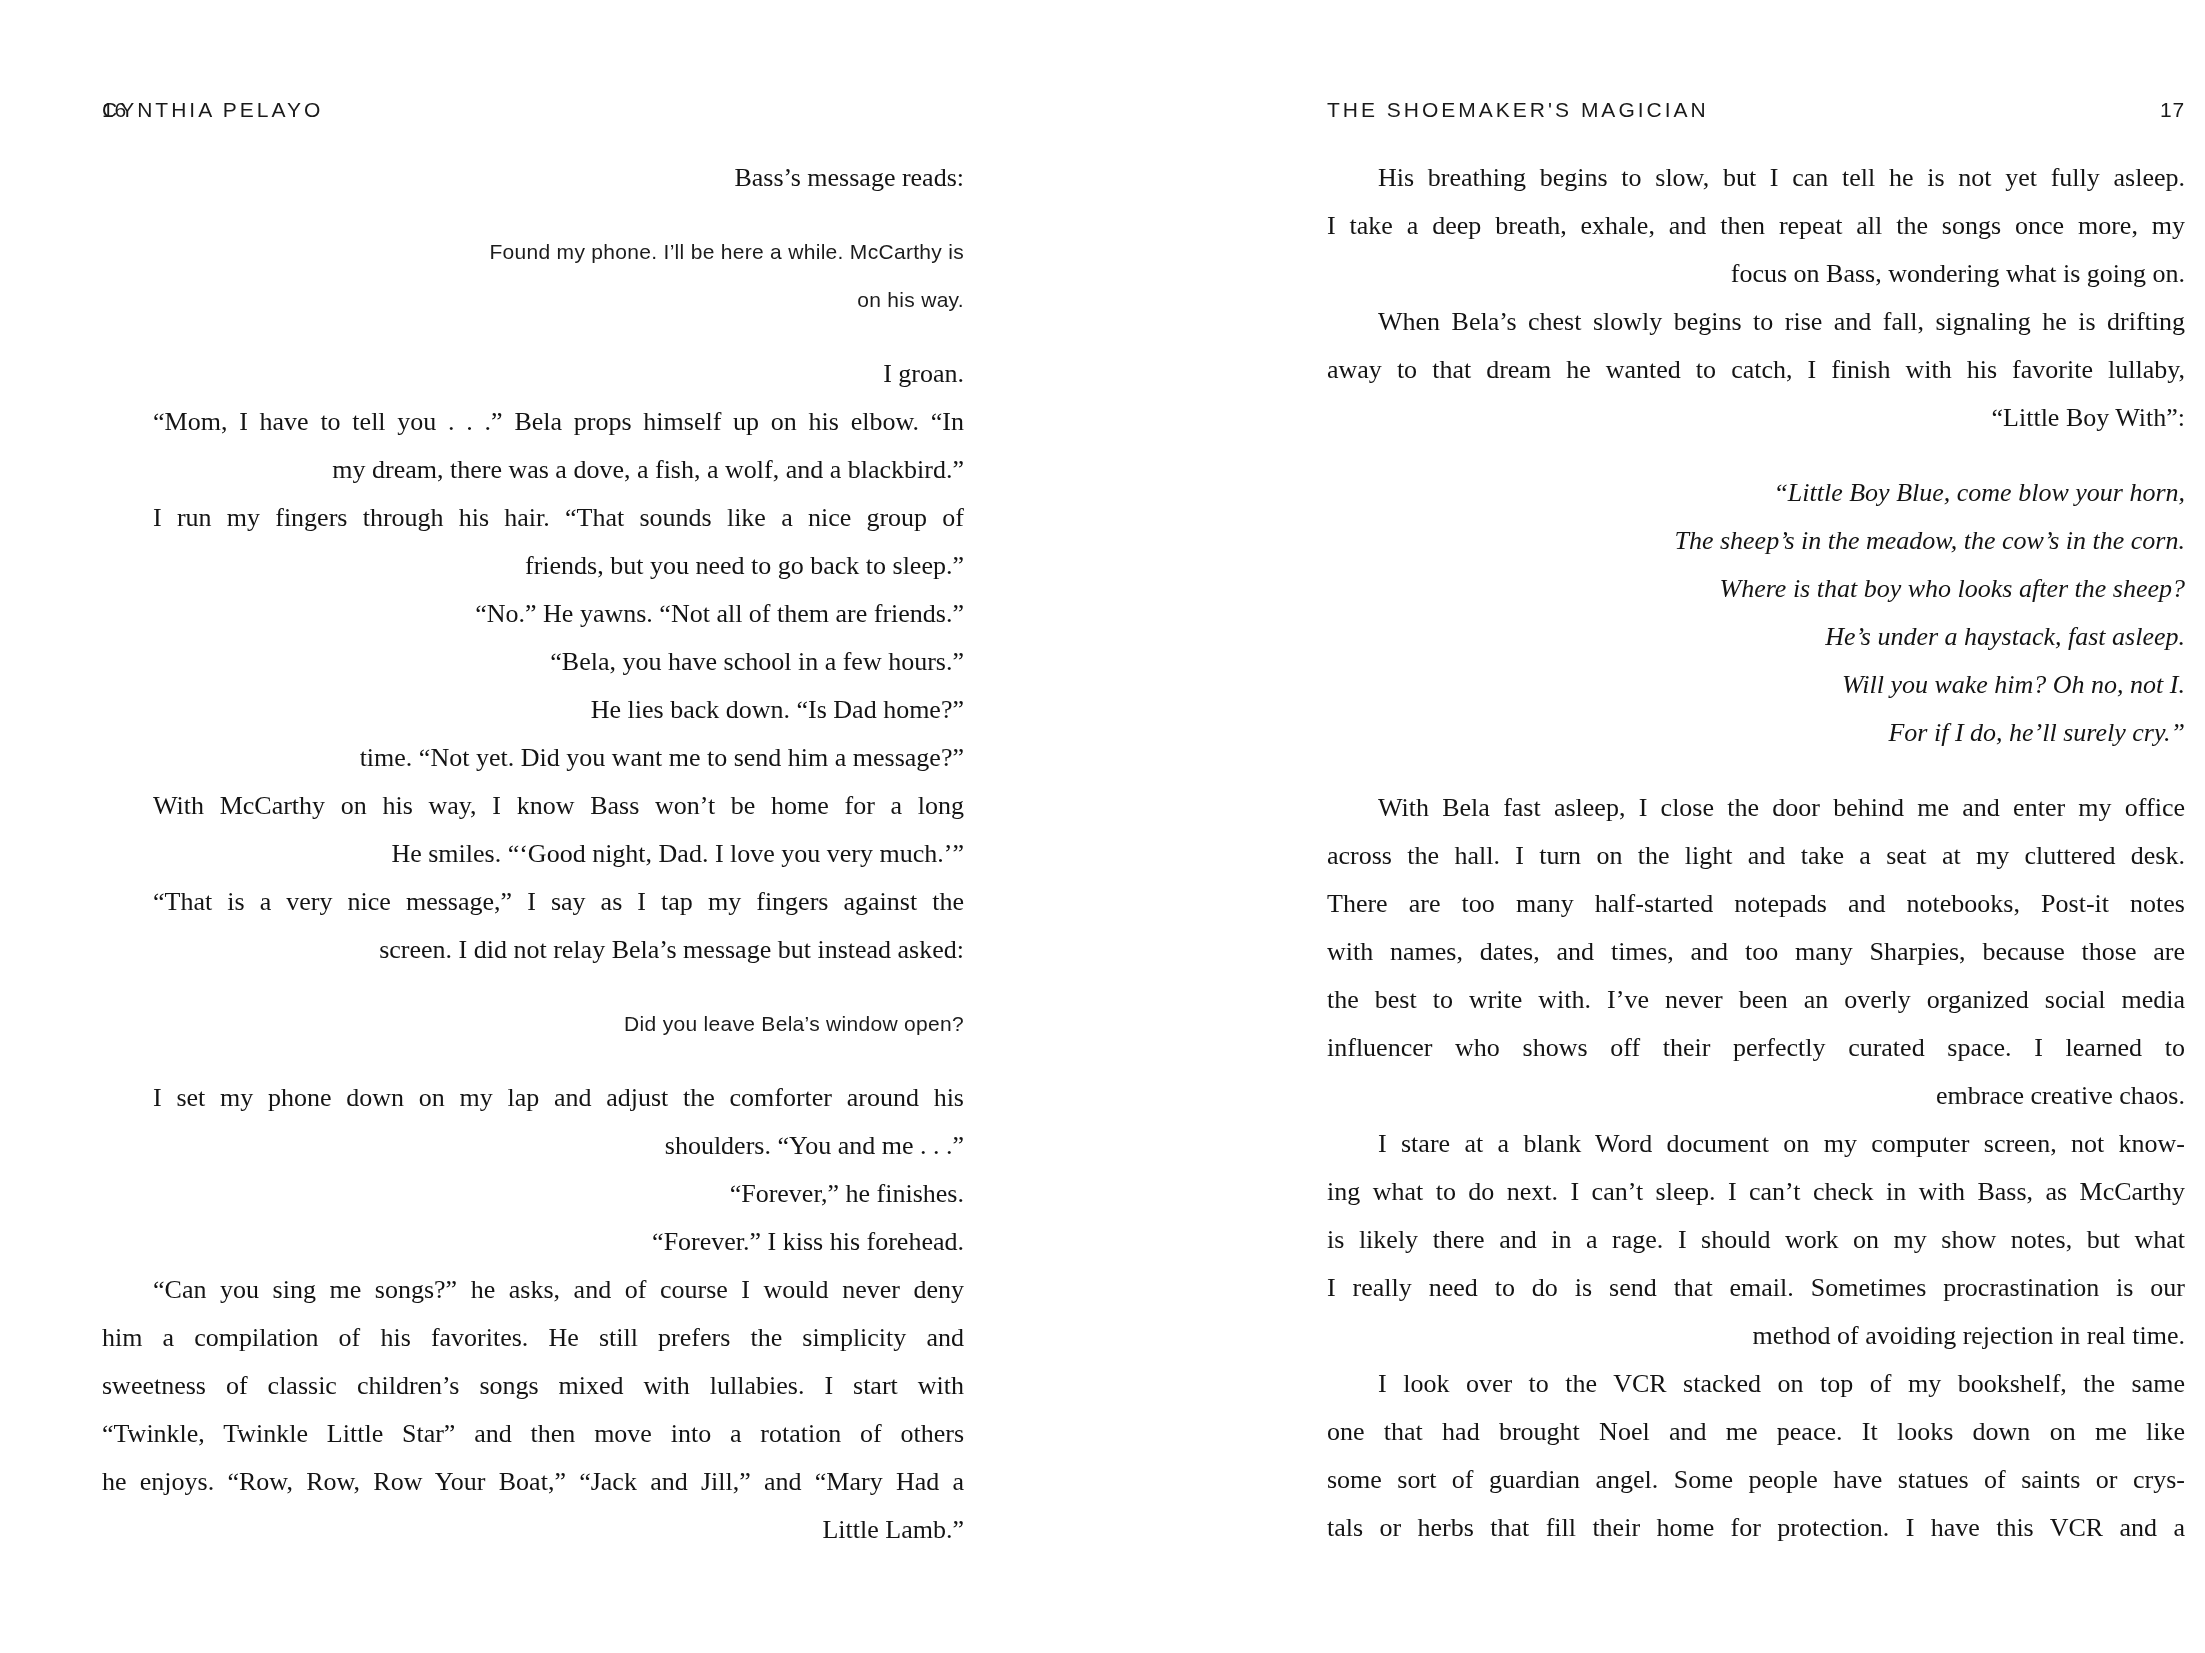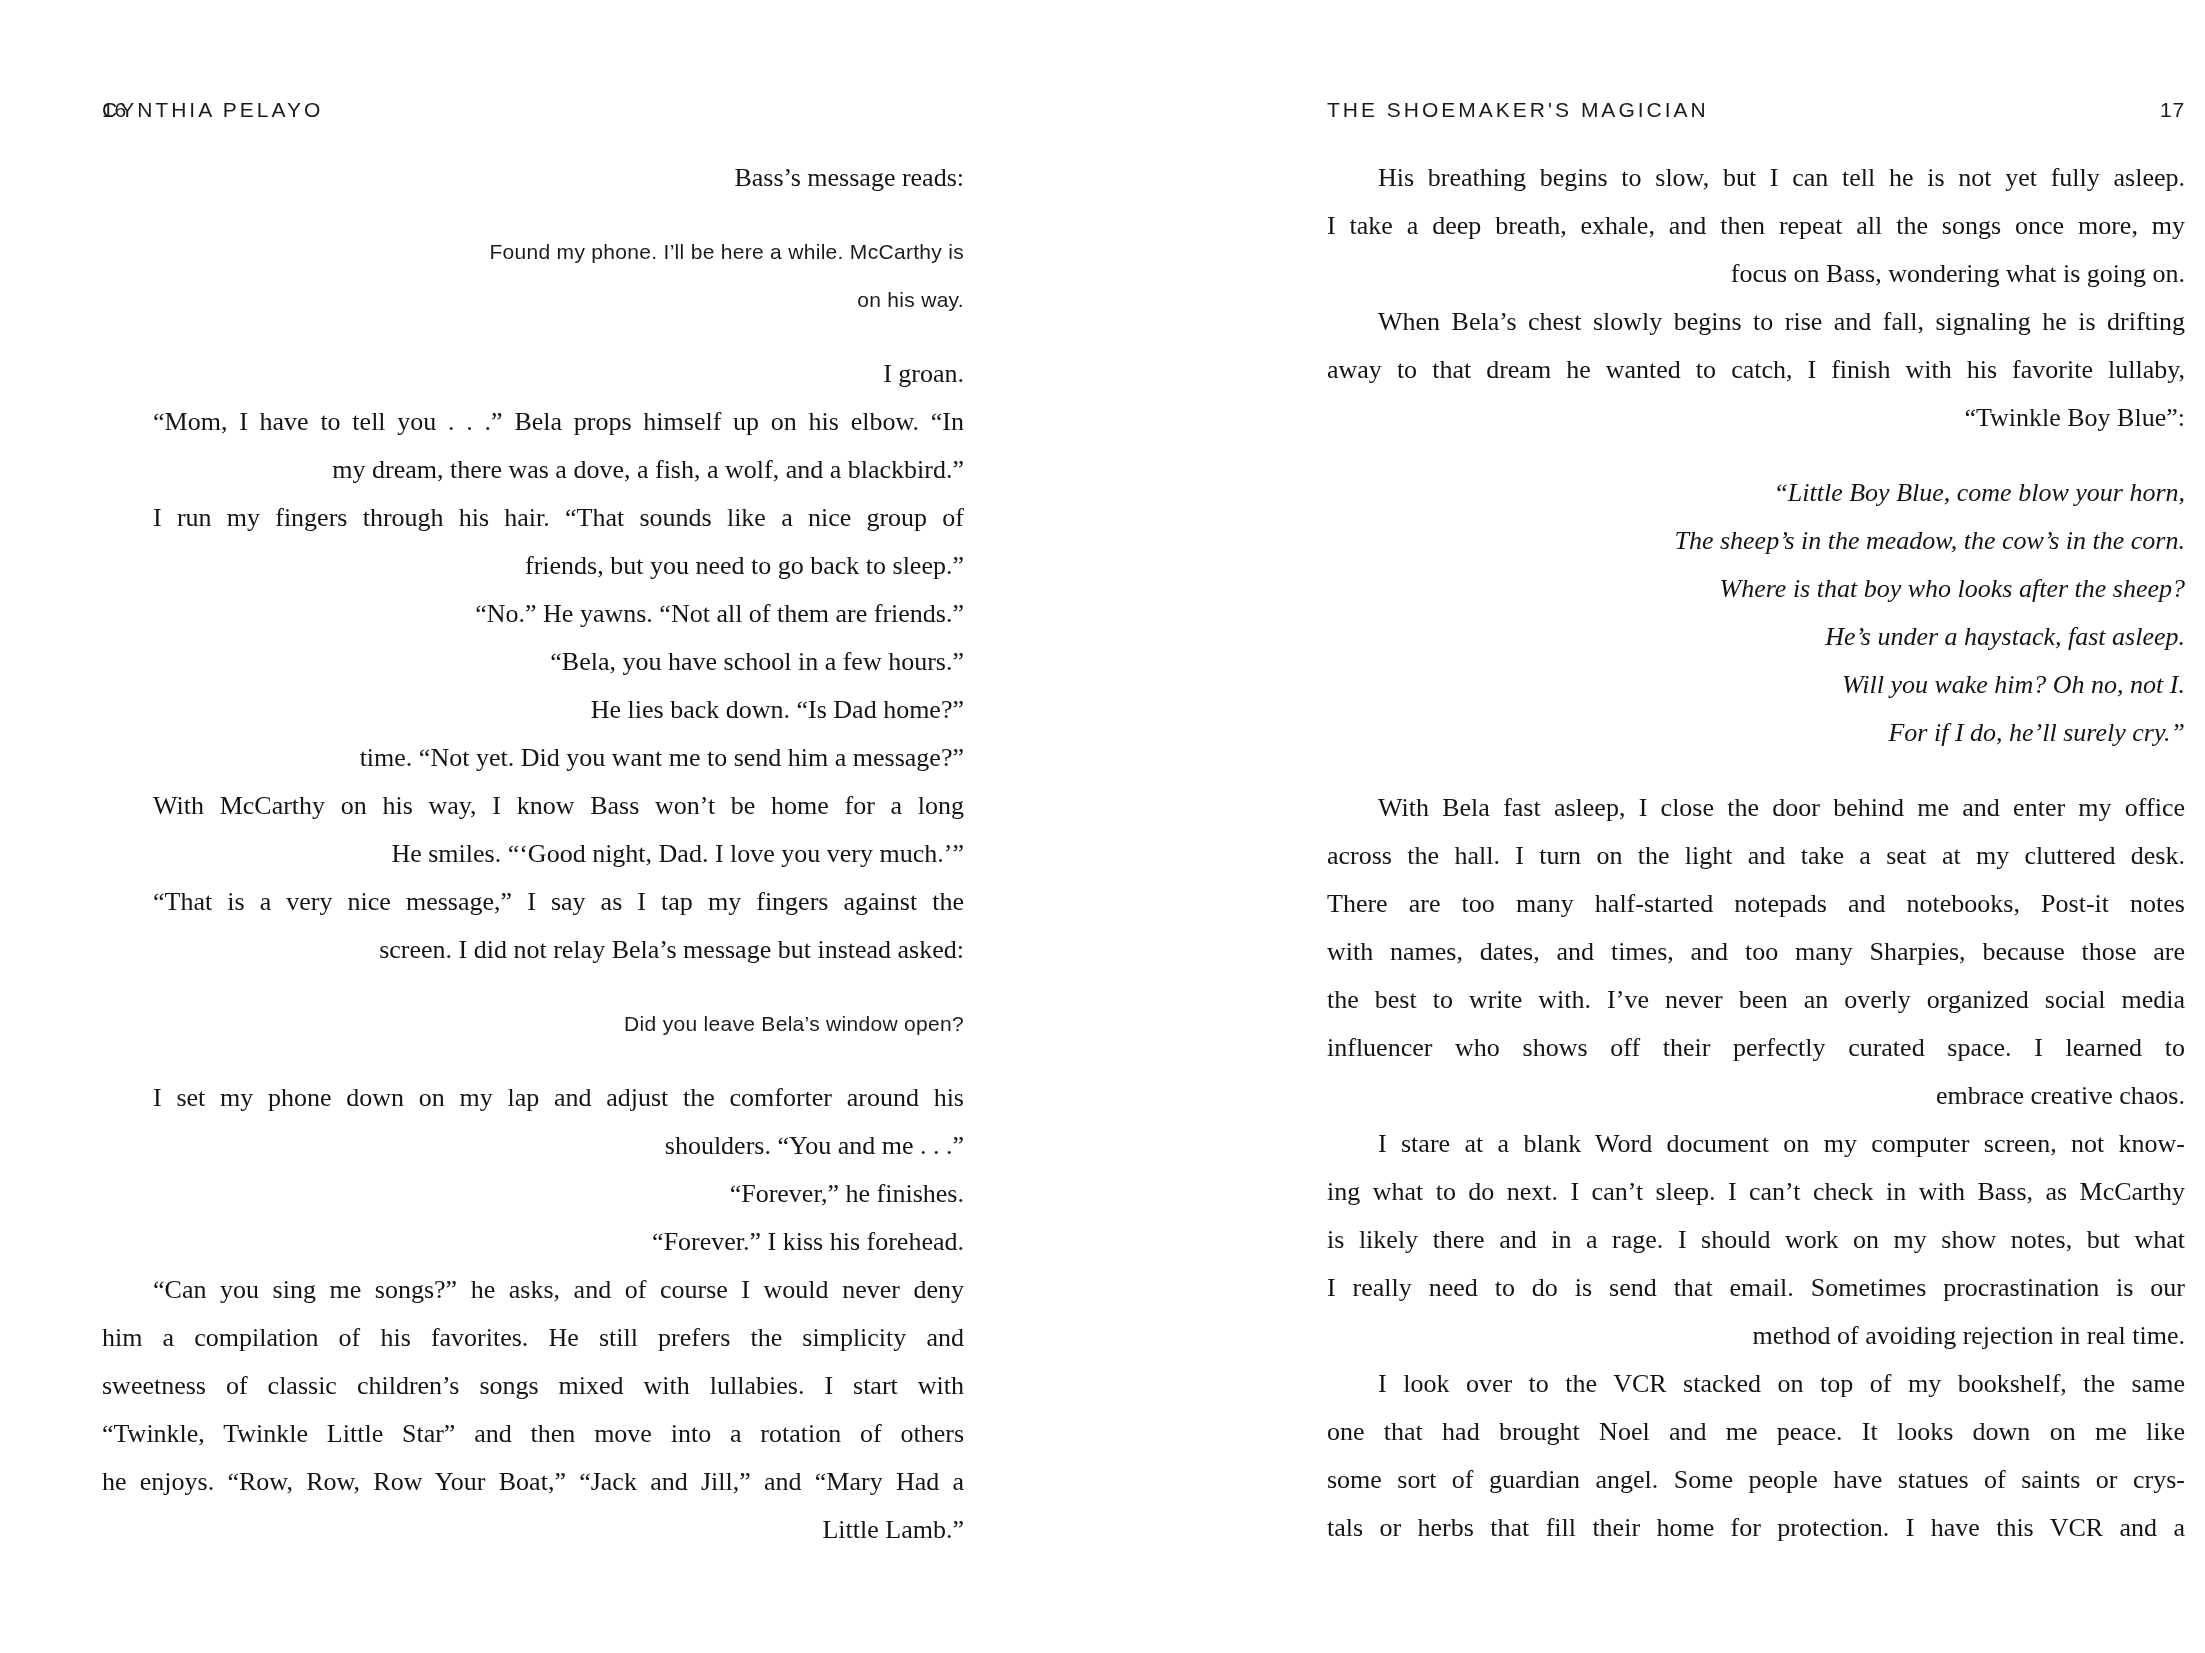--- a/index.html
+++ b/index.html
@@ -123,21 +123,21 @@
       <span class="folio-right">17</span>
     </header>
     <div class="pbody">
 
       <div class="ln ind j">His breathing begins to slow, but I can tell he is not yet fully asleep.</div>
       <div class="ln j">I take a deep breath, exhale, and then repeat all the songs once more, my</div>
       <div class="ln">focus on Bass, wondering what is going on.</div>
 
       <div class="ln ind j">When Bela’s chest slowly begins to rise and fall, signaling he is drifting</div>
       <div class="ln j">away to that dream he wanted to catch, I finish with his favorite lullaby,</div>
-      <div class="ln">“Twinkle Boy Blue”:</div>
+      <div class="ln">“Little Boy With”:</div>
 
       <div class="verse">
         <div class="ln">“Little Boy Blue, come blow your horn,</div>
         <div class="ln">The sheep’s in the meadow, the cow’s in the corn.</div>
         <div class="ln">Where is that boy who looks after the sheep?</div>
         <div class="ln">He’s under a haystack, fast asleep.</div>
         <div class="ln">Will you wake him? Oh no, not I.</div>
         <div class="ln">For if I do, he’ll surely cry.”</div>
       </div>
 

